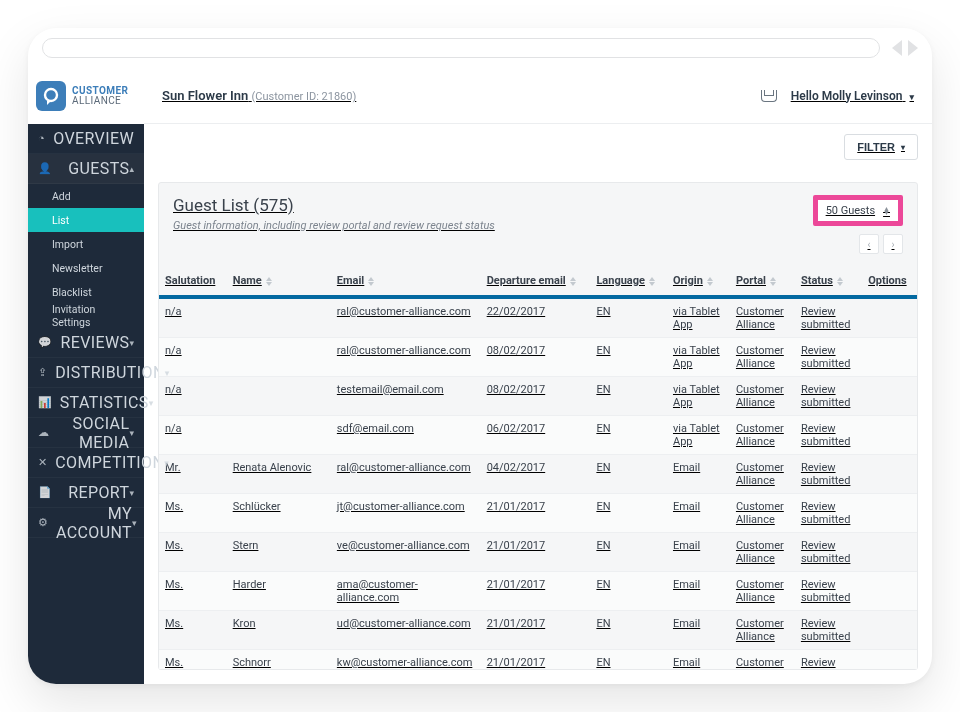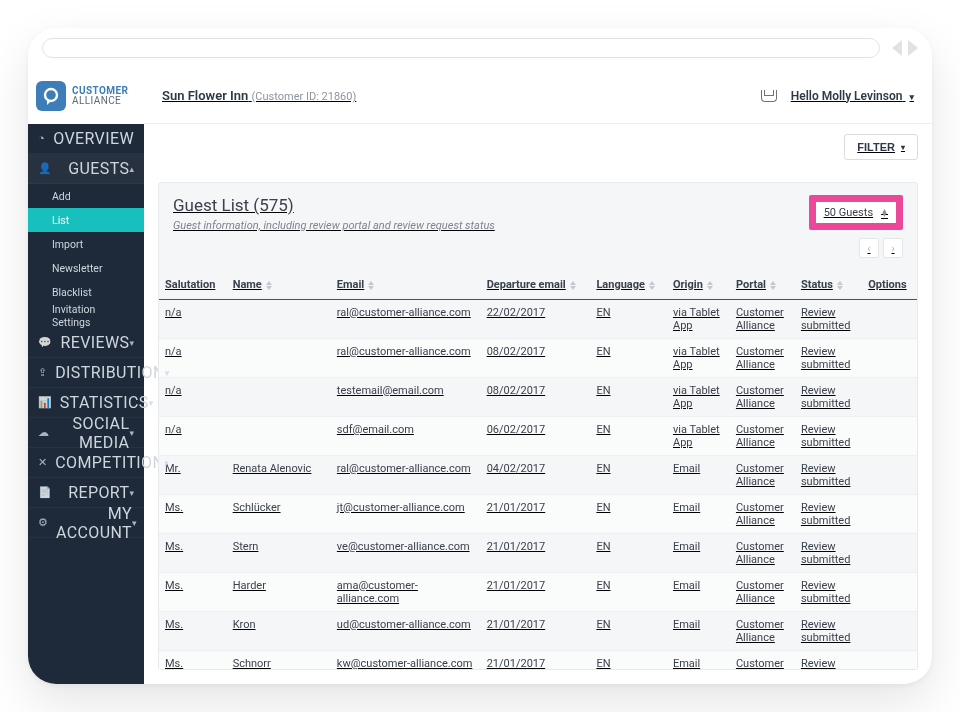--- a/index.html
+++ b/index.html
@@ -133,36 +133,36 @@
   display: flex; flex-direction: column;
 }
 .panel-head {
   padding: 12px 14px 0 14px;
   display: flex;
 }
 .panel-title { font-size: 17px; font-weight: 400; color: #3a424c; }
 .panel-sub { font-size: 11px; color: #7c848e; font-style: italic; margin-top: 4px; }
 .panel-head-right { margin-left: auto; display: flex; flex-direction: column; align-items: flex-end; gap: 8px; }
 .selector {
-  border: 7px solid #ec4899; background: #fff; padding: 4px 8px;
+  border: 5px solid #ec4899; background: #fff; padding: 4px 8px;
   font-size: 11px; color: #3a424c; border-radius: 2px; cursor: pointer;
   display: inline-flex; align-items: center; gap: 8px;
 }
 .pager { display: flex; gap: 4px; }
 .pager .pg {
   width: 20px; height: 20px; border: 1px solid #e3e6e9; background: #fff;
   display: flex; align-items: center; justify-content: center;
   font-size: 10px; color: #a7adb4; cursor: pointer; border-radius: 2px;
 }
 
 .table-wrap { margin-top: 12px; overflow: auto; flex: 1; }
 table.data { width: 100%; border-collapse: collapse; font-size: 11px; color: #3a424c; }
 table.data th {
   text-align: left; font-weight: 700; padding: 8px 6px;
-  border-bottom: 1px solid #0369a1; background: #f5f6f7;
+  border-bottom: 4px solid #0369a1; background: #f5f6f7;
   position: sticky; top: 0;
   white-space: nowrap;
 }
 .sort-s { display: inline-flex; flex-direction: column; margin-left: 4px; vertical-align: middle; }
 .sort-s i { width:0; height:0; border-left:3px solid transparent; border-right:3px solid transparent; }
 .sort-s .up { border-bottom: 4px solid #c3c9cf; margin-bottom: 1px; }
 .sort-s .dn { border-top: 4px solid #c3c9cf; }
 table.data td { padding: 6px 6px; border-bottom: 1px solid #edeff1; vertical-align: top; }
 table.data tbody tr:nth-child(even) td { background: #fafbfb; }
 

